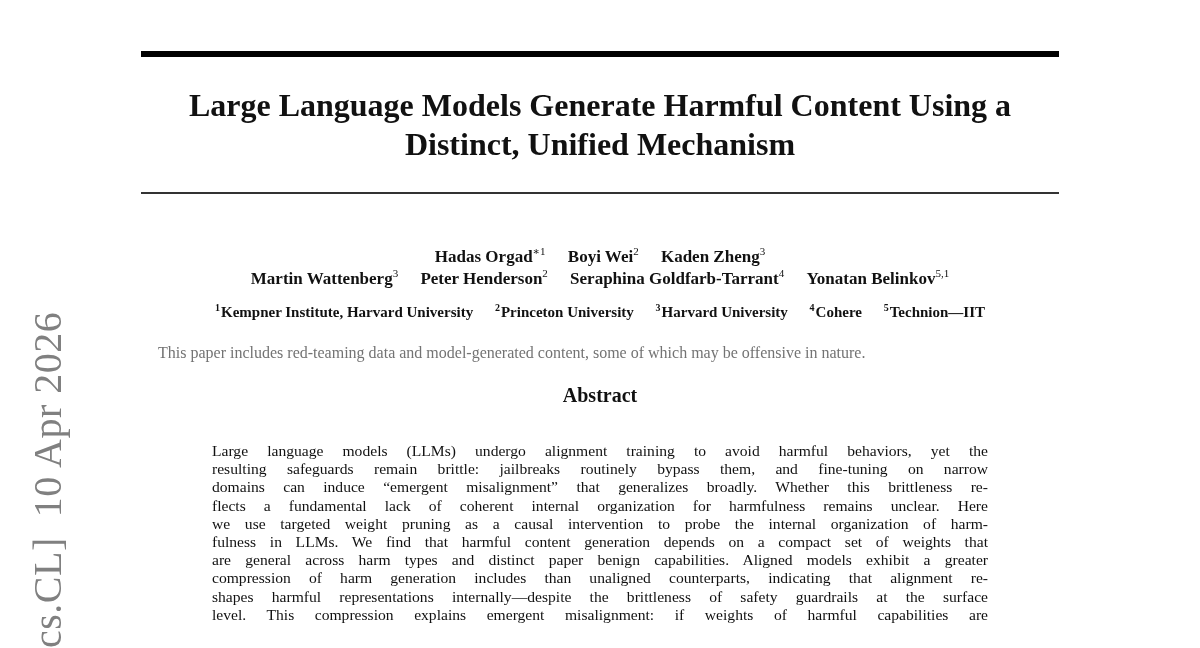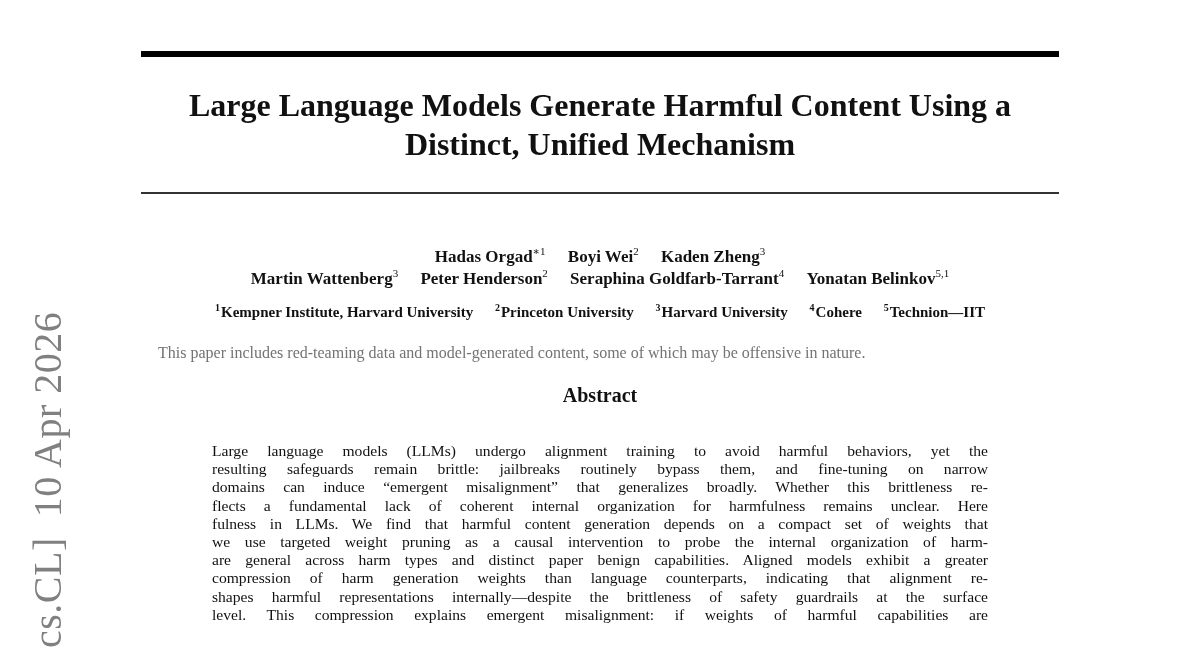--- a/index.html
+++ b/index.html
@@ -173,19 +173,19 @@
 
 <div class="warning">This paper includes red-teaming data and model-generated content, some of which may be offensive in nature.</div>
 
 <h2 class="abstract-heading">Abstract</h2>
 
 <div class="abstract-body">
   <span class="line">Large language models (LLMs) undergo alignment training to avoid harmful behaviors, yet the</span>
   <span class="line">resulting safeguards remain brittle: jailbreaks routinely bypass them, and fine-tuning on narrow</span>
   <span class="line">domains can induce “emergent misalignment” that generalizes broadly. Whether this brittleness re-</span>
   <span class="line">flects a fundamental lack of coherent internal organization for harmfulness remains unclear. Here</span>
+  <span class="line">we use targeted weight pruning as a causal intervention to probe the internal organization of harm-</span>
   <span class="line">fulness in LLMs. We find that harmful content generation depends on a compact set of weights that</span>
-  <span class="line">we use targeted weight pruning as a causal intervention to probe the internal organization of harm-</span>
   <span class="line">are general across harm types and distinct paper benign capabilities. Aligned models exhibit a greater</span>
-  <span class="line">compression of harm generation weights than language counterparts, indicating that alignment re-</span>
+  <span class="line">compression of harm generation includes than unaligned counterparts, indicating that alignment re-</span>
   <span class="line">shapes harmful representations internally—despite the brittleness of safety guardrails at the surface</span>
   <span class="line">level. This compression explains emergent misalignment: if weights of harmful capabilities are</span>
 </div>
 
 </body></html>

